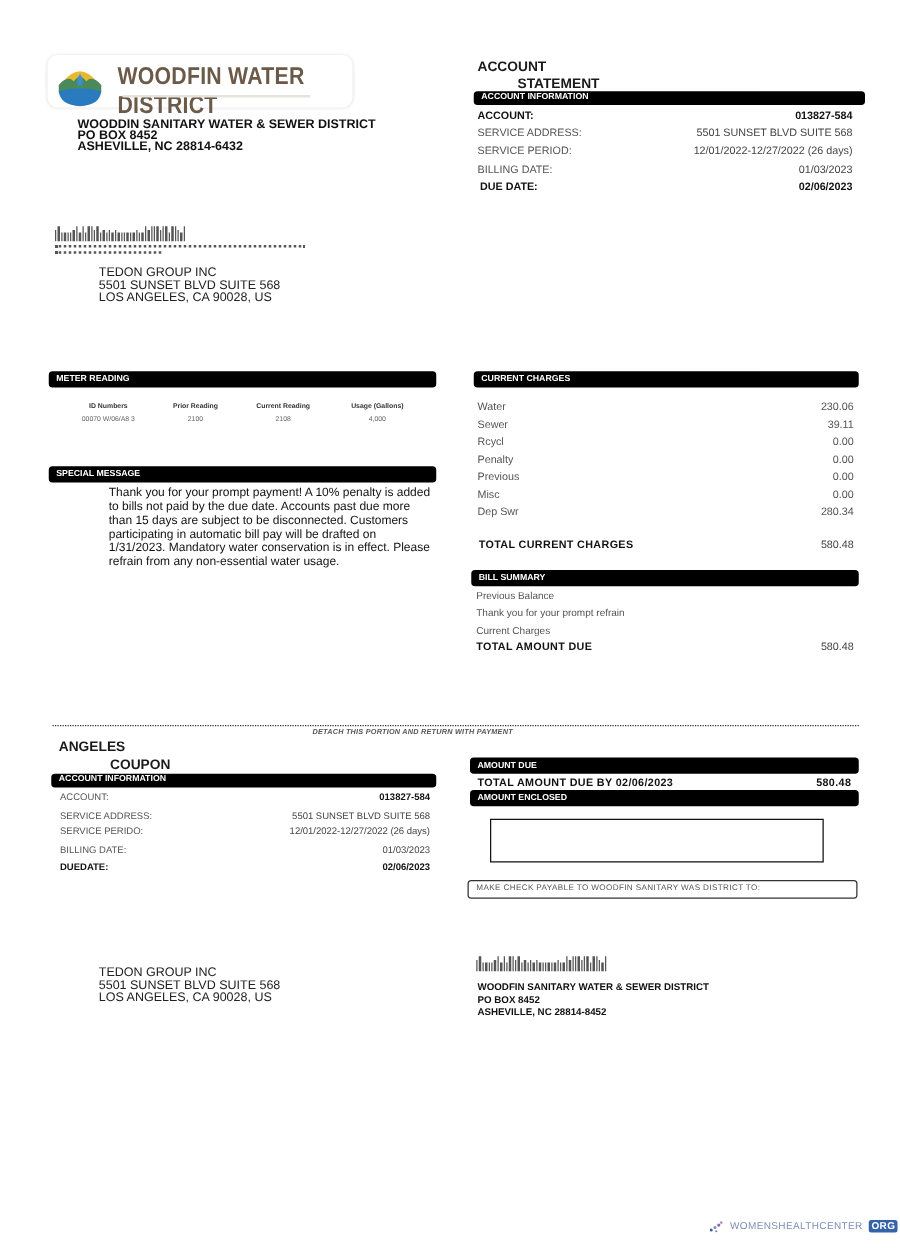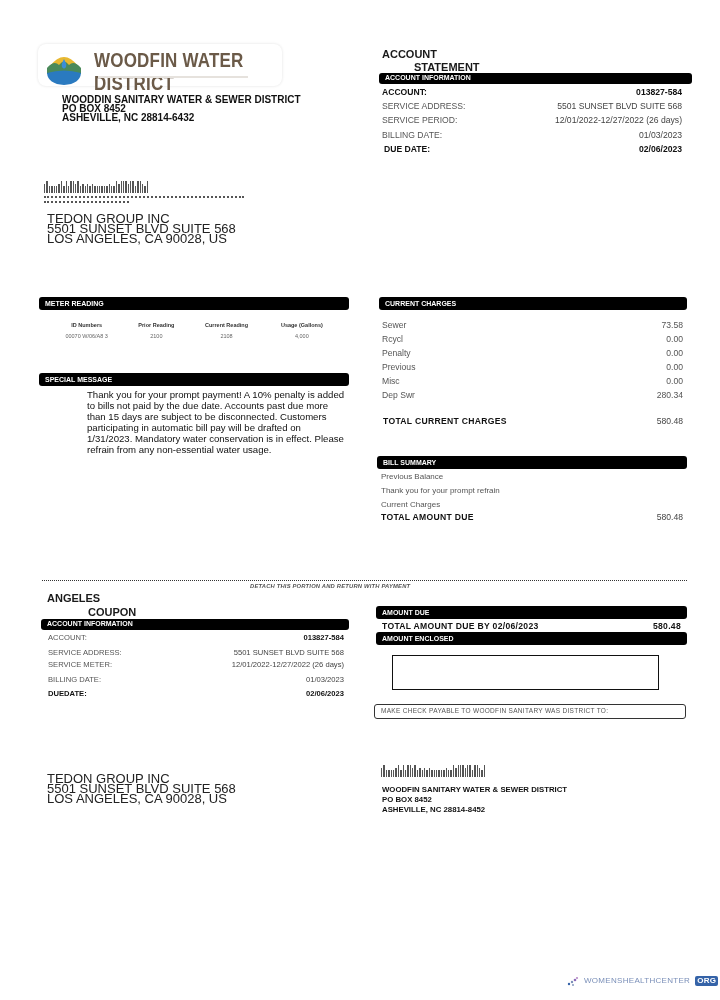--- a/index.html
+++ b/index.html
@@ -21,21 +21,21 @@
     .bar { background: #000; color: #fff; font-size: 7px; font-weight: bold; border-radius: 3px; padding-left: 6px; line-height: 10px; height: 11px; text-transform: uppercase; }
 
     .kv { display: flex; justify-content: space-between; font-size: 8.6px; color: #555; height: 14px; line-height: 14px; }
     .kv.strong { color: #111; font-weight: bold; }
     .kv .v { color: #444; }
     .kv.strong .v { color: #111; font-weight: bold; }
 
     .barcode { height: 12px; display: flex; align-items: flex-end; gap: 1px; }
     .barcode span { display: block; width: 1.4px; background: #555; }
 
-    .recipient { font-size: 13px; line-height: 10px; color: #222; }
+    .recipient { font-size: 10px; line-height: 10px; color: #222; margin-left: 32px; }
 
     .meter-table { width: 290px; font-size: 5.5px; color: #333; border-collapse: collapse; }
     .meter-table th { font-weight: bold; text-align: center; padding: 2px 0; }
     .meter-table td { text-align: center; color: #666; padding: 3px 0; }
 
     .msg { font-size: 9.6px; line-height: 11px; color: #111; margin-left: 40px; }
 
     .charge-row { display: flex; justify-content: space-between; font-size: 8.6px; color: #555; height: 14px; line-height: 14px; padding-left: 1px; }
     .total-row { display: flex; justify-content: space-between; font-size: 8.6px; font-weight: bold; color: #111; letter-spacing: 0.3px; }
     .total-row .v { font-weight: normal; color: #444; letter-spacing: 0; }
@@ -188,22 +188,26 @@
 
 <div class="abs" style="left:39px; top:373px; width:310px;">
   <div class="bar" style="height:13px; line-height:13px;">SPECIAL MESSAGE</div>
   <div class="msg" style="padding:3px 4px 0 8px;">Thank you for your prompt payment! A 10% penalty is added to bills not paid by the due date. Accounts past due more than 15 days are subject to be disconnected. Customers participating in automatic bill pay will be drafted on 1/31/2023. Mandatory water conservation is in effect. Please refrain from any non-essential water usage.</div>
 </div>
 
 <div class="abs" style="left:379px; top:297px; width:308px;">
   <div class="bar" style="height:13px; line-height:13px;">CURRENT CHARGES</div>
   <div style="padding: 8px 4px 0 2px;">
     <div class="charge-row">
+      <span>Water</span>
+      <span>230.06</span>
+    </div>
+    <div class="charge-row">
       <span>Sewer</span>
-      <span>73.58</span>
+      <span>39.11</span>
     </div>
     <div class="charge-row">
       <span>Rcycl</span>
       <span>0.00</span>
     </div>
     <div class="charge-row">
       <span>Penalty</span>
       <span>0.00</span>
     </div>
     <div class="charge-row">
@@ -249,21 +253,21 @@
   <div style="padding: 1px 5px 0 7px;">
     <div class="kv small">
       <span>ACCOUNT:</span>
       <span class="v" style="color:#111; font-weight:bold;">013827-584</span>
     </div>
     <div class="kv small" style="height:12px; line-height:12px; margin-top:2px;">
       <span>SERVICE ADDRESS:</span>
       <span class="v">5501 SUNSET BLVD SUITE 568</span>
     </div>
     <div class="kv small" style="height:12px; line-height:12px;">
-      <span>SERVICE METER:</span>
+      <span>SERVICE PERIDO:</span>
       <span class="v">12/01/2022-12/27/2022 (26 days)</span>
     </div>
     <div class="kv small" style="margin-top:2px;">
       <span>BILLING DATE:</span>
       <span class="v">01/03/2023</span>
     </div>
     <div class="kv small">
       <span style="color:#111; font-weight:bold;">DUEDATE:</span>
       <span class="v" style="color:#111; font-weight:bold;">02/06/2023</span>
     </div>

